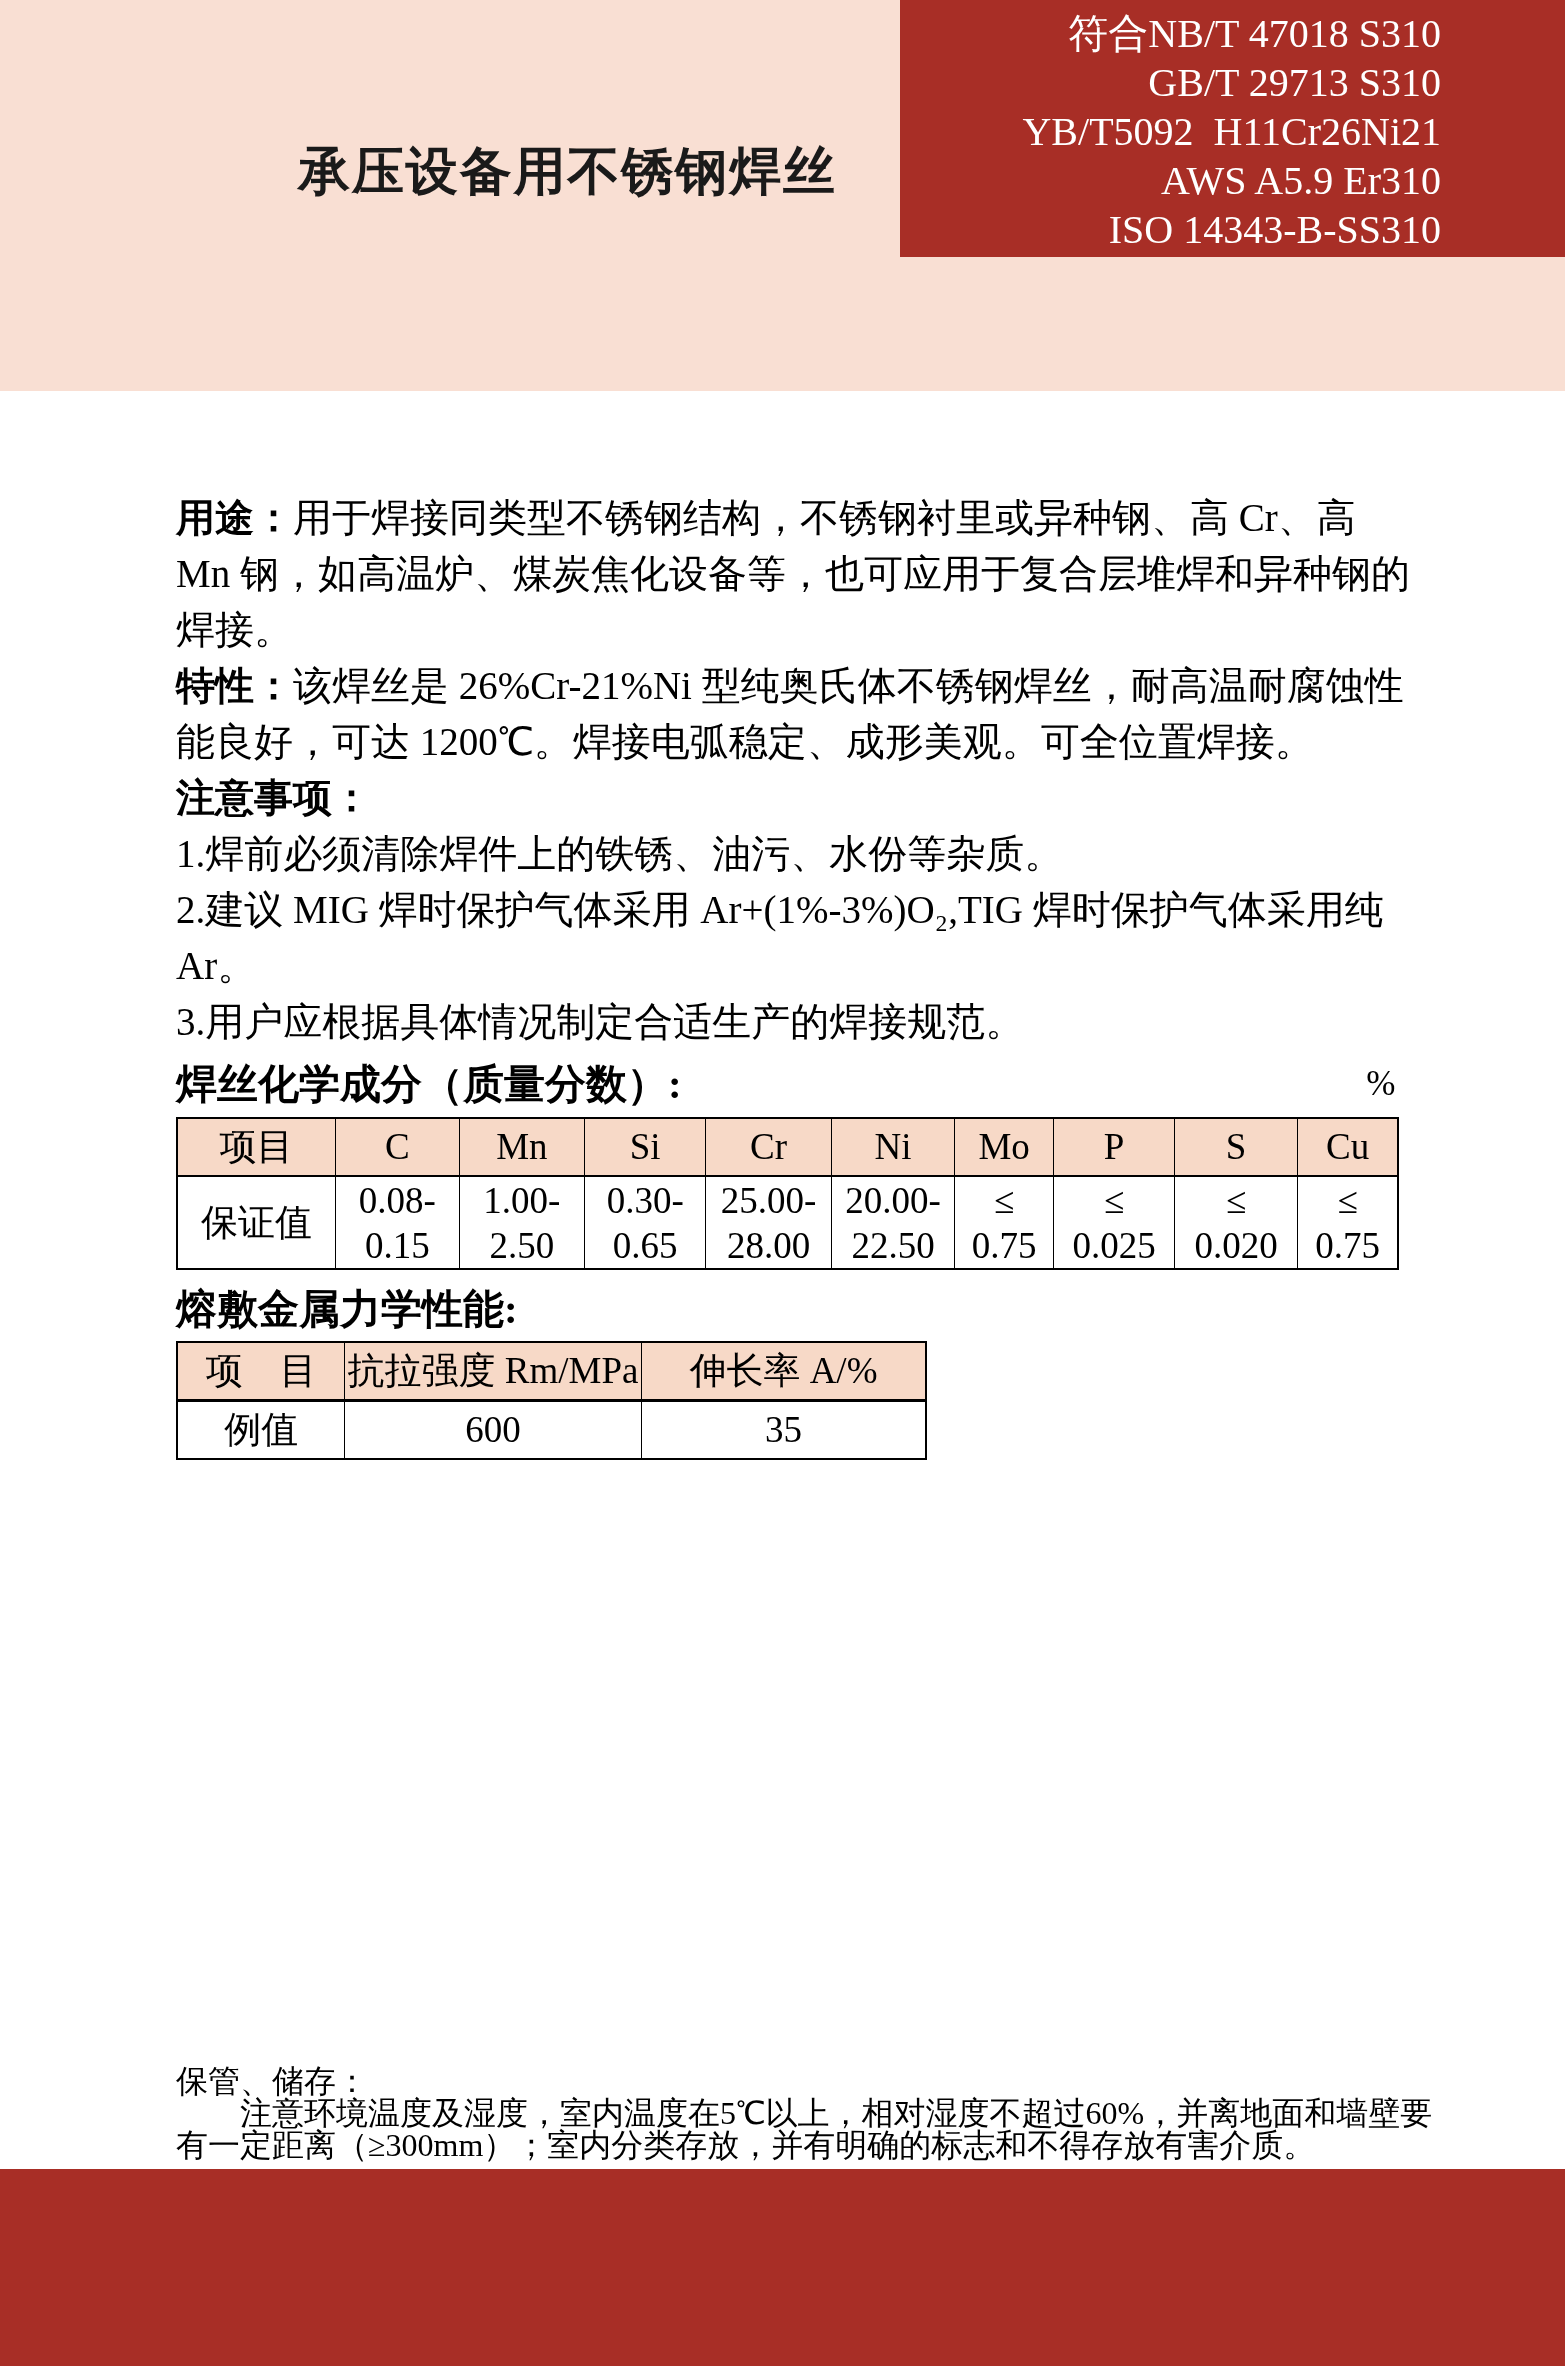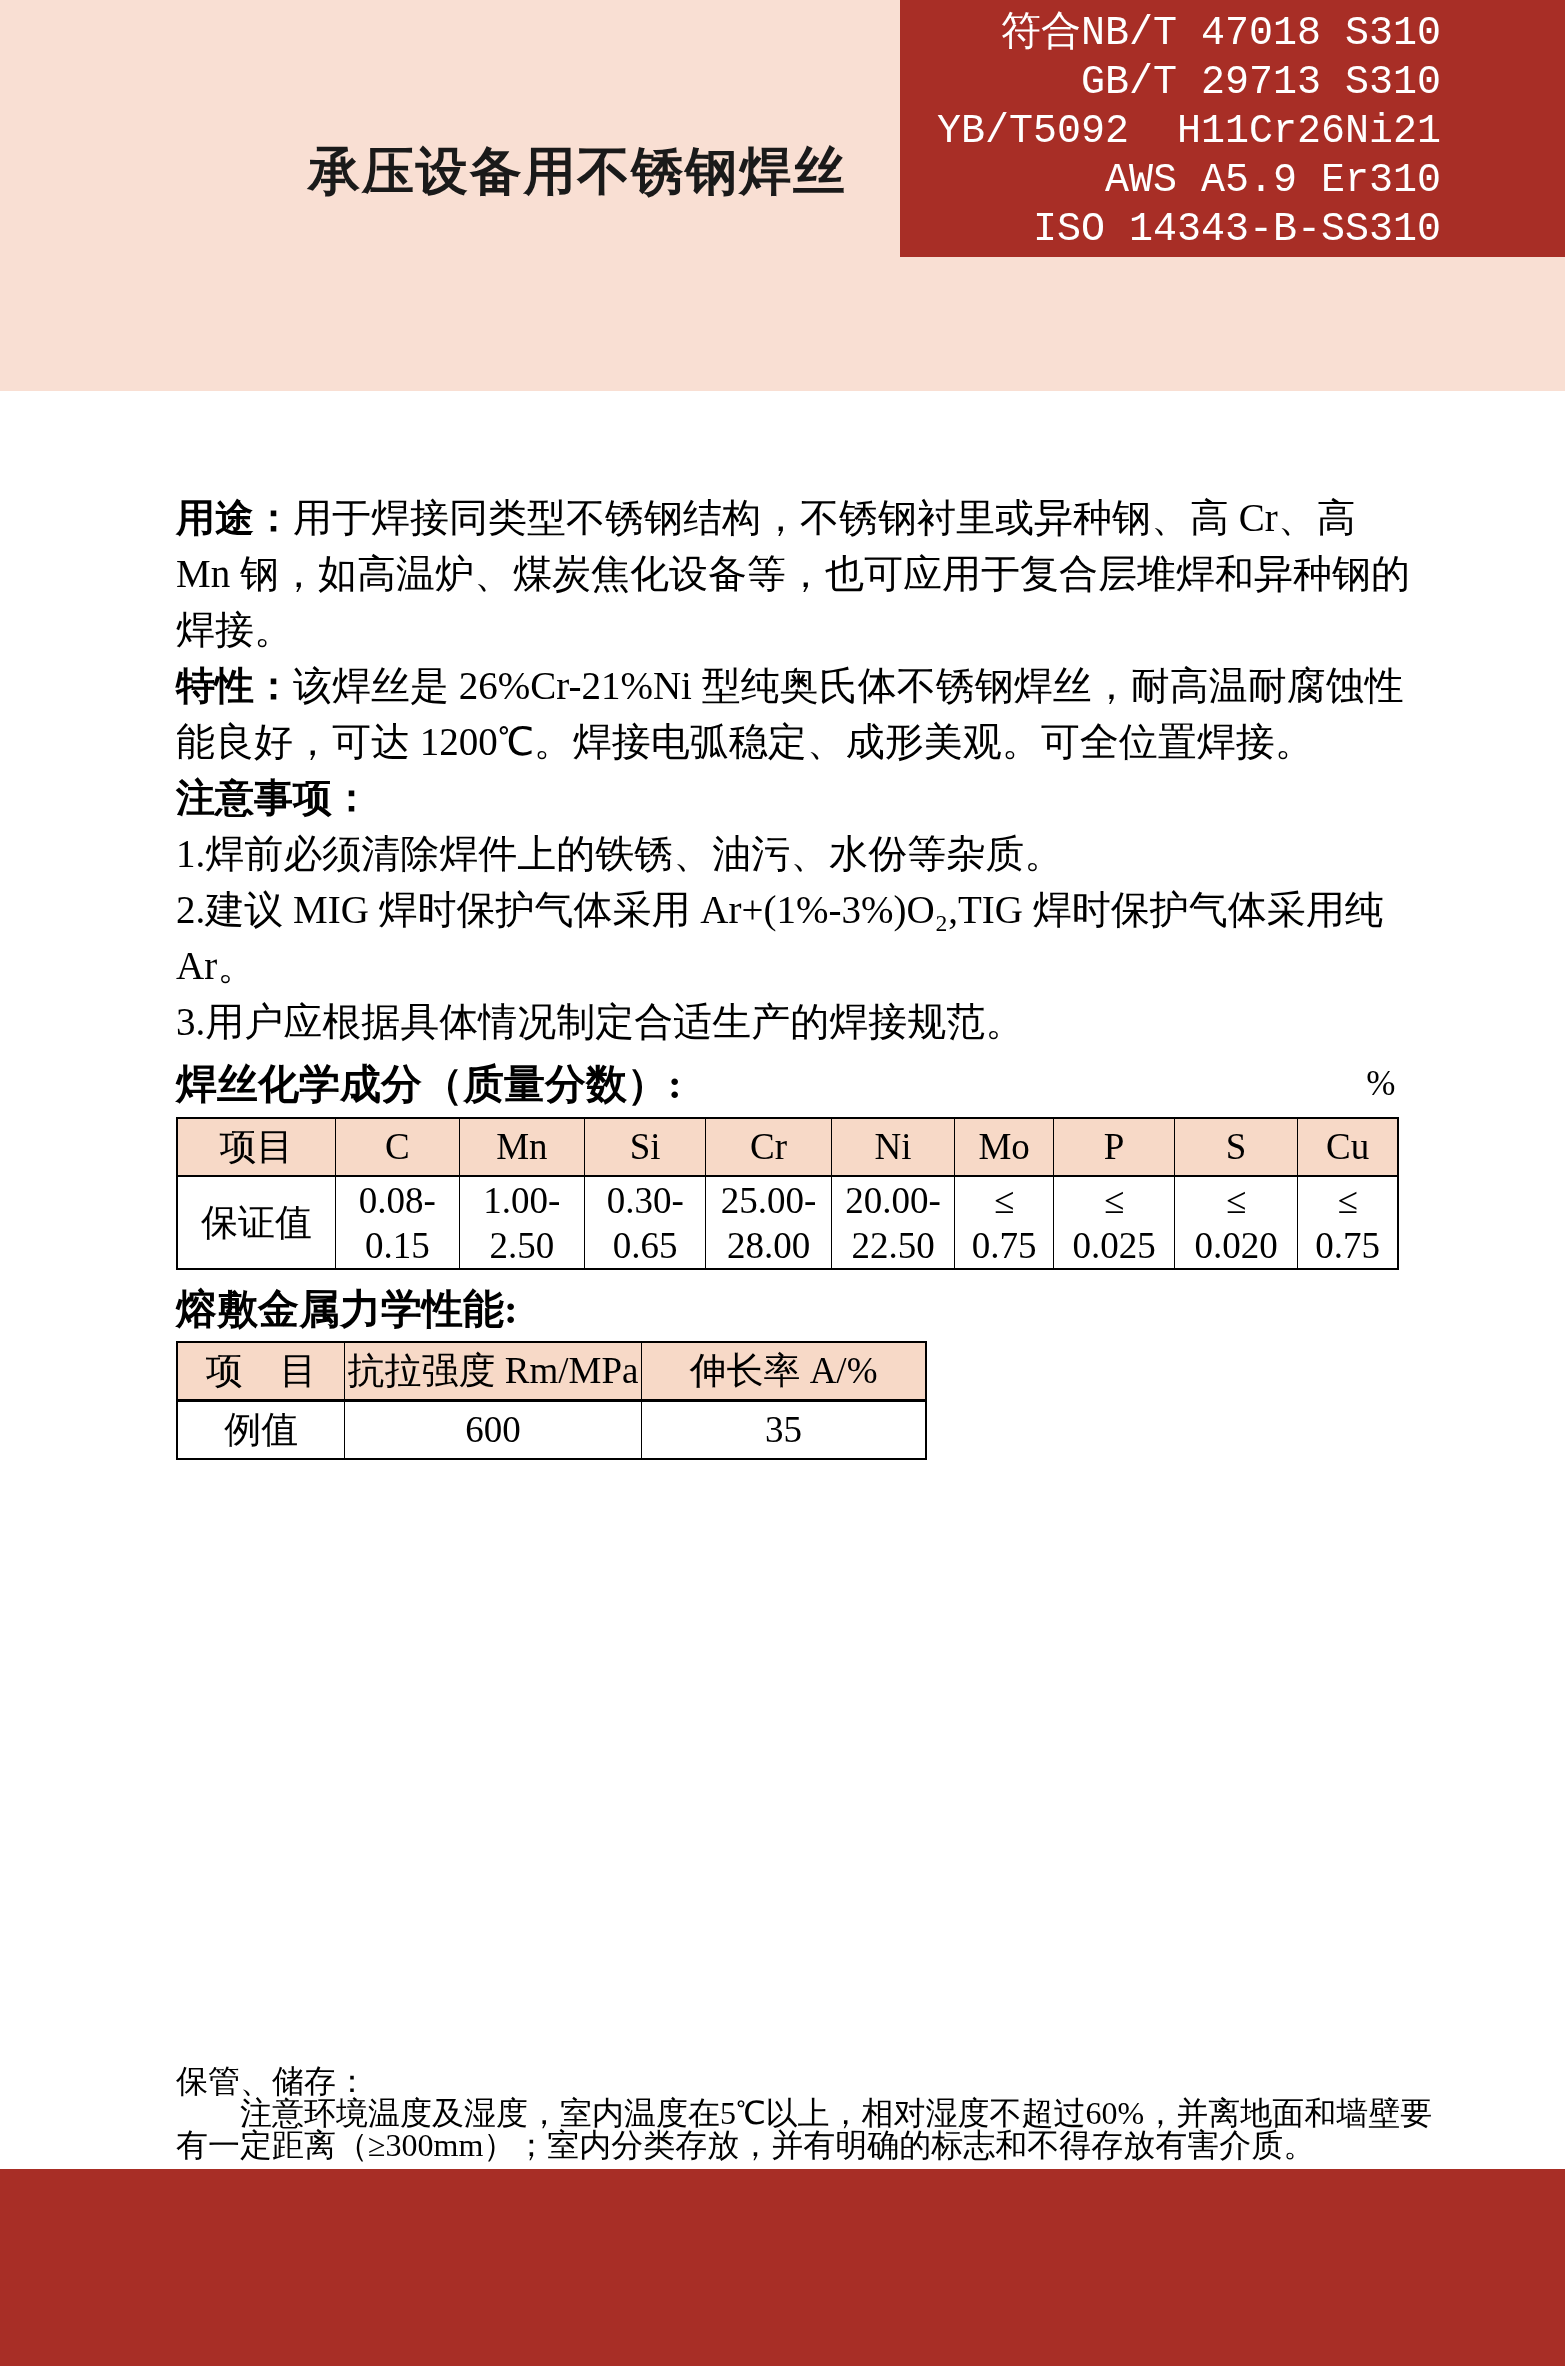--- a/index.html
+++ b/index.html
@@ -14,37 +14,37 @@
 
   
   .pink-band {
     position: absolute;
     left: 0; top: 0;
     width: 1566px; height: 391px;
     background: #f9dfd3;
   }
   .page-title {
     position: absolute;
-    left: 308px; top: 137px;
+    left: 298px; top: 137px;
     margin: 0;
     font-family: "Liberation Sans", sans-serif;
     font-weight: bold;
     font-size: 52px;
     letter-spacing: 1.9px;
     color: #1a1a1a;
     white-space: nowrap;
   }
   .standards-box {
     position: absolute;
     left: 900px; top: 0;
     width: 666px; height: 257px;
     background: #a82e26;
     box-sizing: border-box;
     padding: 9.3px 125px 0 0;
-    font-family: Liberation Mono, monospace;
+    font-family: Liberation Serif, serif;
     font-size: 40px;
     line-height: 49px;
     color: #ffffff;
     text-align: right;
   }
   .std-line { white-space: pre-wrap; }
 
   
   .content {
     position: absolute;

